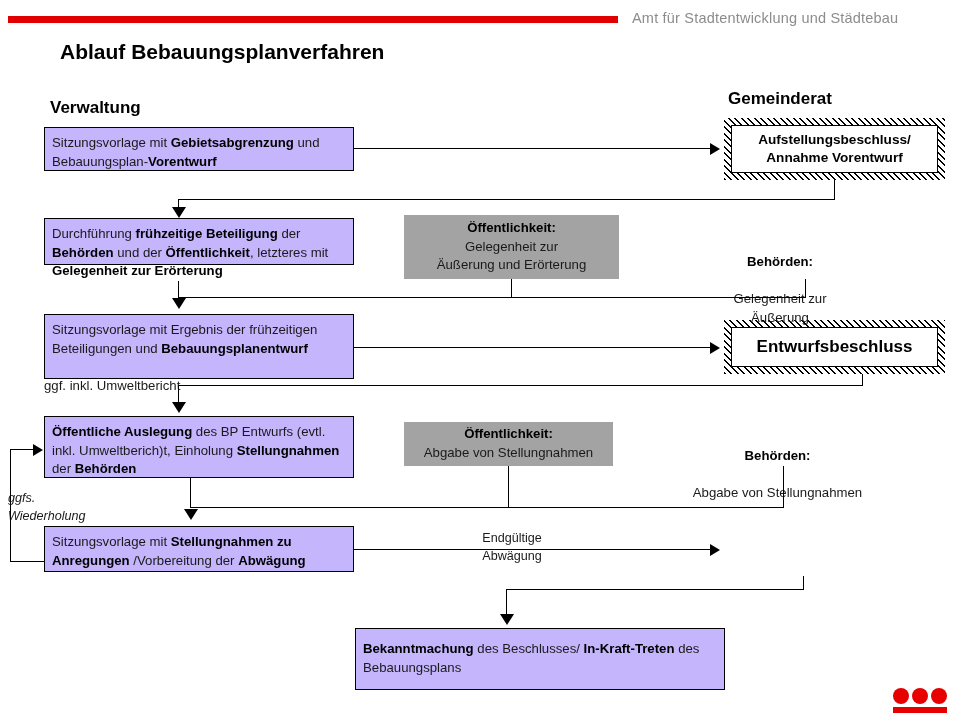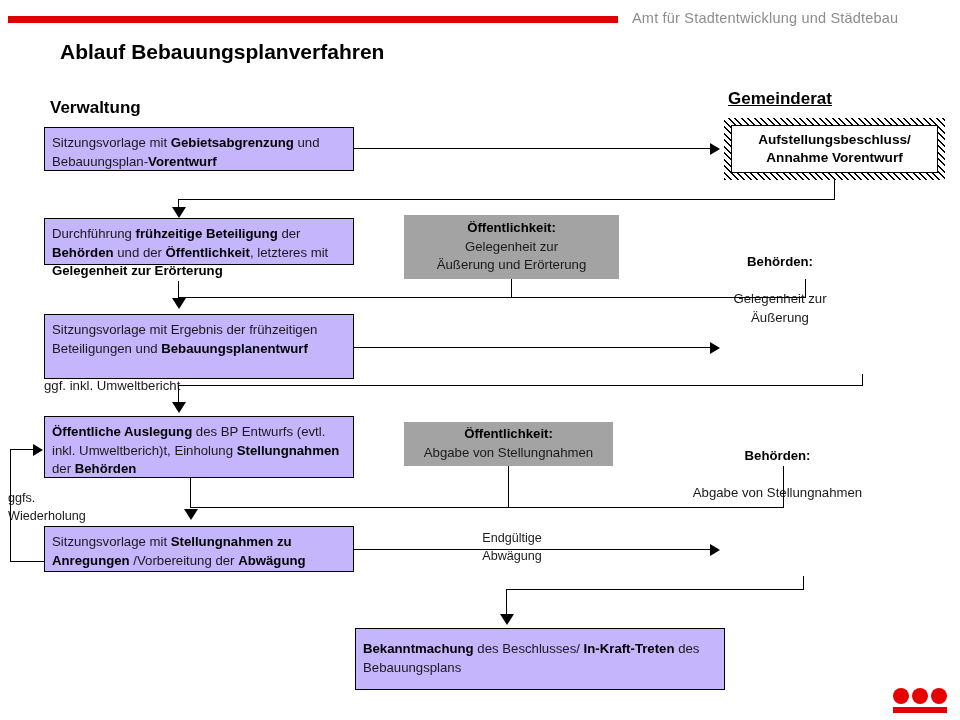--- a/index.html
+++ b/index.html
@@ -20,21 +20,21 @@
     font-size:14.5px;color:#8c8c8c;letter-spacing:.2px;white-space:nowrap;
   }
   .page-title{
     position:absolute;left:44px;top:38px;
     font-size:21px;font-weight:bold;color:#000;white-space:nowrap;margin-left:16px;
   }
   .col-head{
     position:absolute;font-size:17px;font-weight:bold;color:#000;white-space:nowrap;
   }
   .col-head.verw{left:50px;top:96px;}
-  .col-head.gmr{left:728px;top:87px;text-decoration:underline;}
+  .col-head.gmr{left:728px;top:87px;}
 
   
   .box{
     position:absolute;box-sizing:border-box;
     border:1.3px solid #000;background:#c4b5fd;
     font-size:13.2px;line-height:1.42;color:#1a1a1a;
     padding:6px 7px 5px 7px;
   }
   .box b{font-weight:bold;color:#000;}
 
@@ -110,20 +110,25 @@
 
   <div class="lbl left" style="left:44px;top:375px;width:220px;">ggf. inkl. Umweltbericht</div>
 
   <div class="hatchbox small" style="left:724px;top:116px;width:221px;height:62px;">
     <div class="inner">
       <span>Aufstellungsbeschluss/</span>
       <span>Annahme Vorentwurf</span>
     </div>
   </div>
 
+  <div class="hatchbox big" style="left:724px;top:318px;width:221px;height:54px;">
+    <div class="inner">
+      <span>Entwurfsbeschluss</span>
+    </div>
+  </div>
 
 
   <div class="bluebox" style="left:404px;top:213px;width:215px;height:64px;">
     <div class="t1">Öffentlichkeit:</div>
     <div class="t2" style="white-space:pre-line;">Gelegenheit  zur
 Äußerung und Erörterung</div>
   </div>
 
   <div class="bluebox" style="left:404px;top:420px;width:209px;height:44px;">
     <div class="t1">Öffentlichkeit:</div>
@@ -134,21 +139,21 @@
     <b>Behörden:</b><br>
     <span>Gelegenheit  zur
 Äußerung</span>
   </div>
 
   <div class="lbl" style="left:655px;top:426px;width:245px;">
     <b>Behörden:</b><br>
     <span>Abgabe  von Stellungnahmen</span>
   </div>
 
-  <div class="lbl left" style="left:8px;top:488px;width:120px;font-size:12.6px;">ggfs.
+  <div class="lbl left" style="left:8px;top:488px;width:120px;font-size:12.6px;font-style:italic;">ggfs.
 Wiederholung</div>
 
   <div class="lbl" style="left:452px;top:528px;width:120px;font-size:12.6px;">Endgültige
 Abwägung</div>
 
   <div class="ln lnh" style="left:354px;top:146px;width:356px;"></div>
   <div class="arw r" style="left:710px;top:141px;"></div>
 
   <div class="ln lnv" style="left:834px;top:178px;height:20px;"></div>
   <div class="ln lnh" style="left:178px;top:197px;width:657px;"></div>

